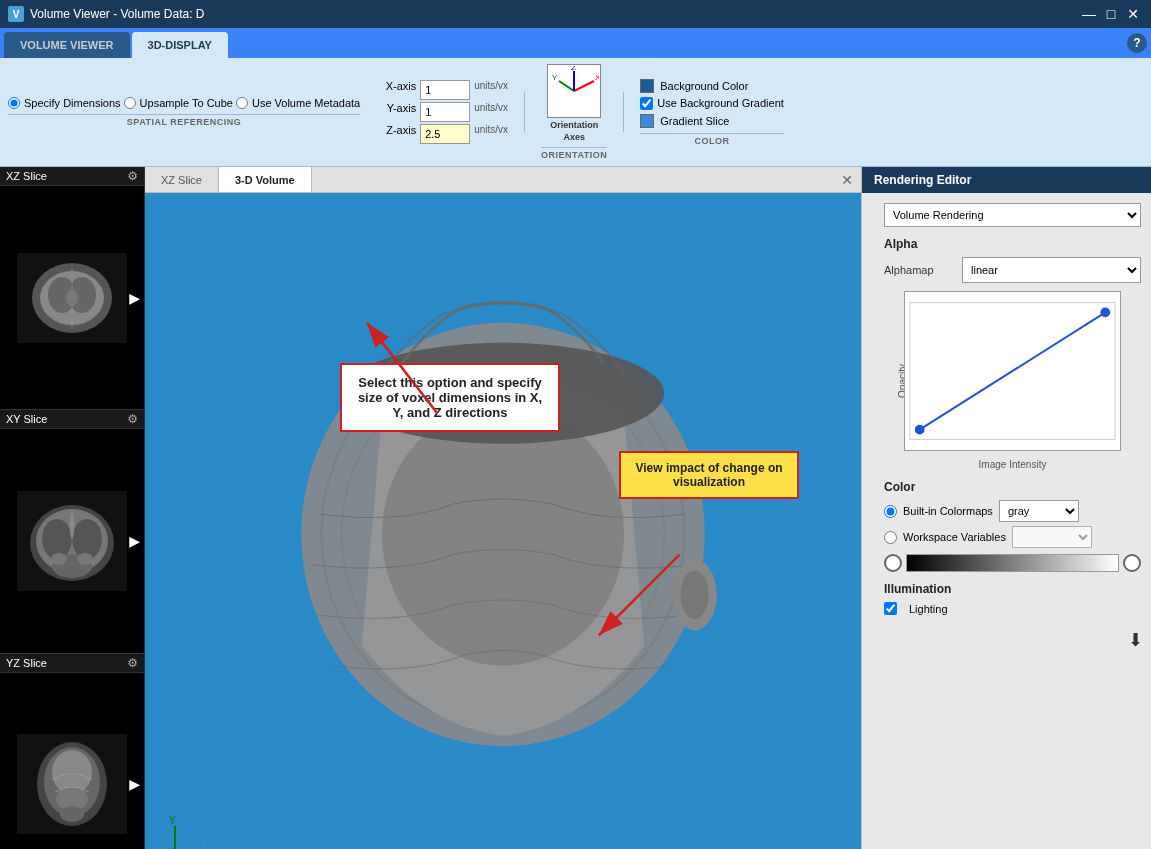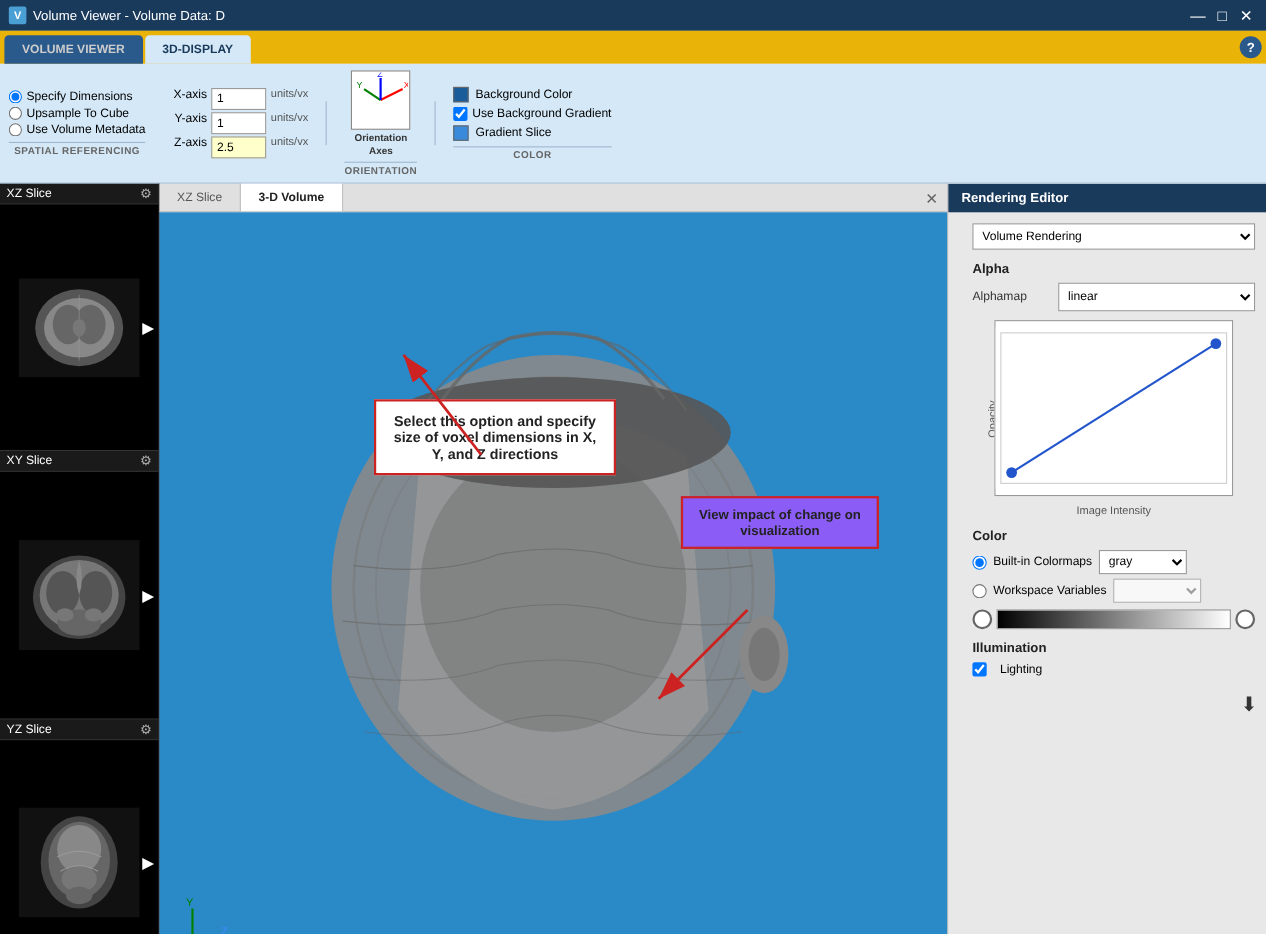--- a/index.html
+++ b/index.html
@@ -16,21 +16,21 @@
       height: 28px;
     }
     .title-bar-left { display: flex; align-items: center; gap: 6px; }
     .title-bar-icon { width: 16px; height: 16px; background: #4a9fd4; border-radius: 2px; display: flex; align-items: center; justify-content: center; font-size: 10px; color: white; font-weight: bold; }
     .title-bar-title { font-size: 12px; }
     .title-bar-controls { display: flex; gap: 2px; }
     .title-bar-btn { background: none; border: none; color: white; width: 20px; height: 20px; cursor: pointer; font-size: 14px; display: flex; align-items: center; justify-content: center; }
 
     
     .tab-bar {
-      background: #eab308;
+      background: #3b82f6;
       display: flex;
       align-items: flex-end;
       padding: 0 4px;
       height: 30px;
       gap: 2px;
     }
     .tab {
       padding: 4px 16px;
       cursor: pointer;
       font-size: 11px;
@@ -75,21 +75,21 @@
     .toolbar-section {
       display: flex;
       flex-direction: column;
       gap: 3px;
     }
     .toolbar-separator {
       width: 1px;
       height: 40px;
       background: #a0b8d0;
     }
-    .radio-group { display: flex; flex-direction: column; gap: 3px; }
+    .radio-group { display: flex; flex-direction: row; gap: 3px; }
     .radio-row { display: flex; align-items: center; gap: 4px; font-size: 11px; }
     .radio-row input[type="radio"] { width: 12px; height: 12px; }
     
     .axis-row { display: flex; gap: 4px; font-size: 11px; }
     .axis-label { width: 40px; text-align: right; }
     .axis-input {
       width: 50px;
       height: 20px;
       border: 1px solid #999;
       padding: 2px 4px;
@@ -229,21 +229,21 @@
       border: 2px solid #cc2222;
       padding: 10px 14px;
       font-size: 13px;
       font-weight: bold;
       text-align: center;
       color: #222;
       max-width: 220px;
     }
     .annotation-box-small {
       position: absolute;
-      background: #8b5cf6;
+      background: #fde047;
       border: 2px solid #cc2222;
       padding: 8px 12px;
       font-size: 12px;
       font-weight: bold;
       text-align: center;
       color: #222;
       max-width: 180px;
     }
     
     

